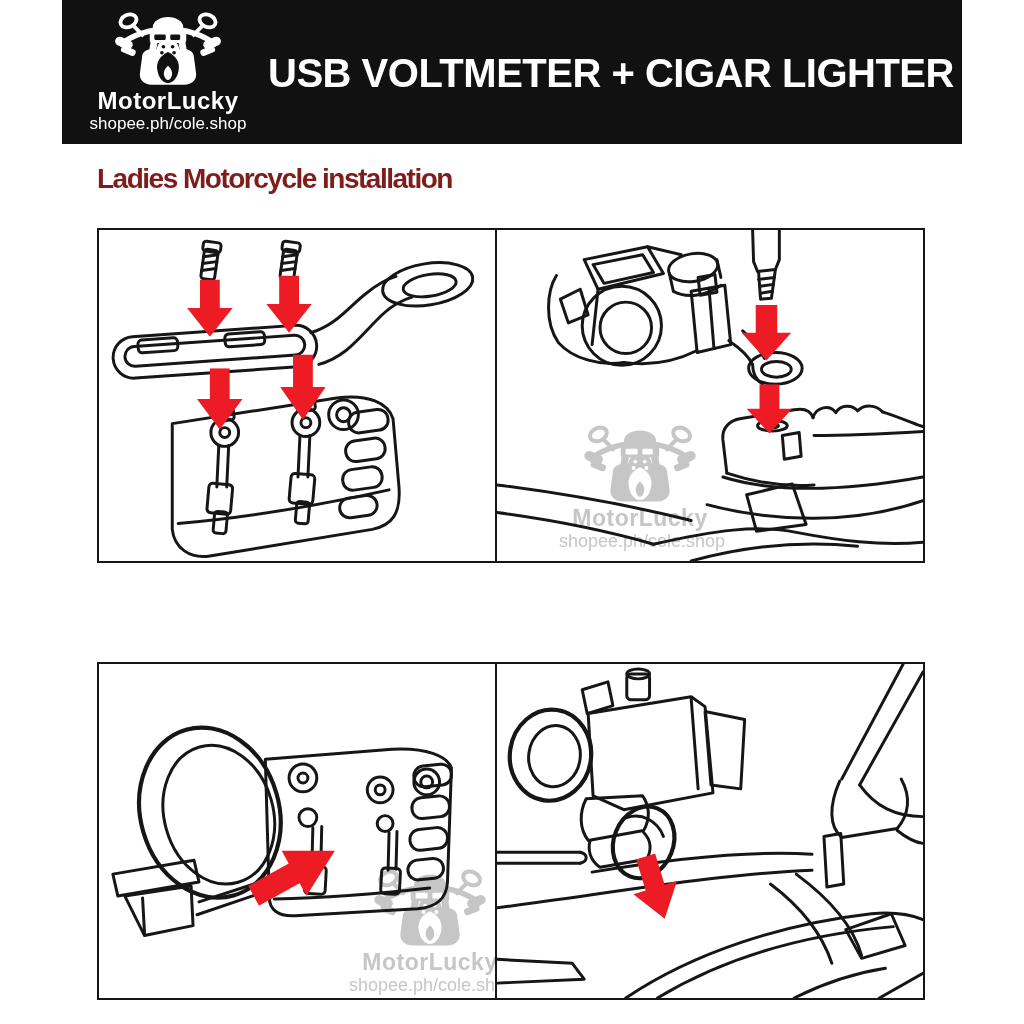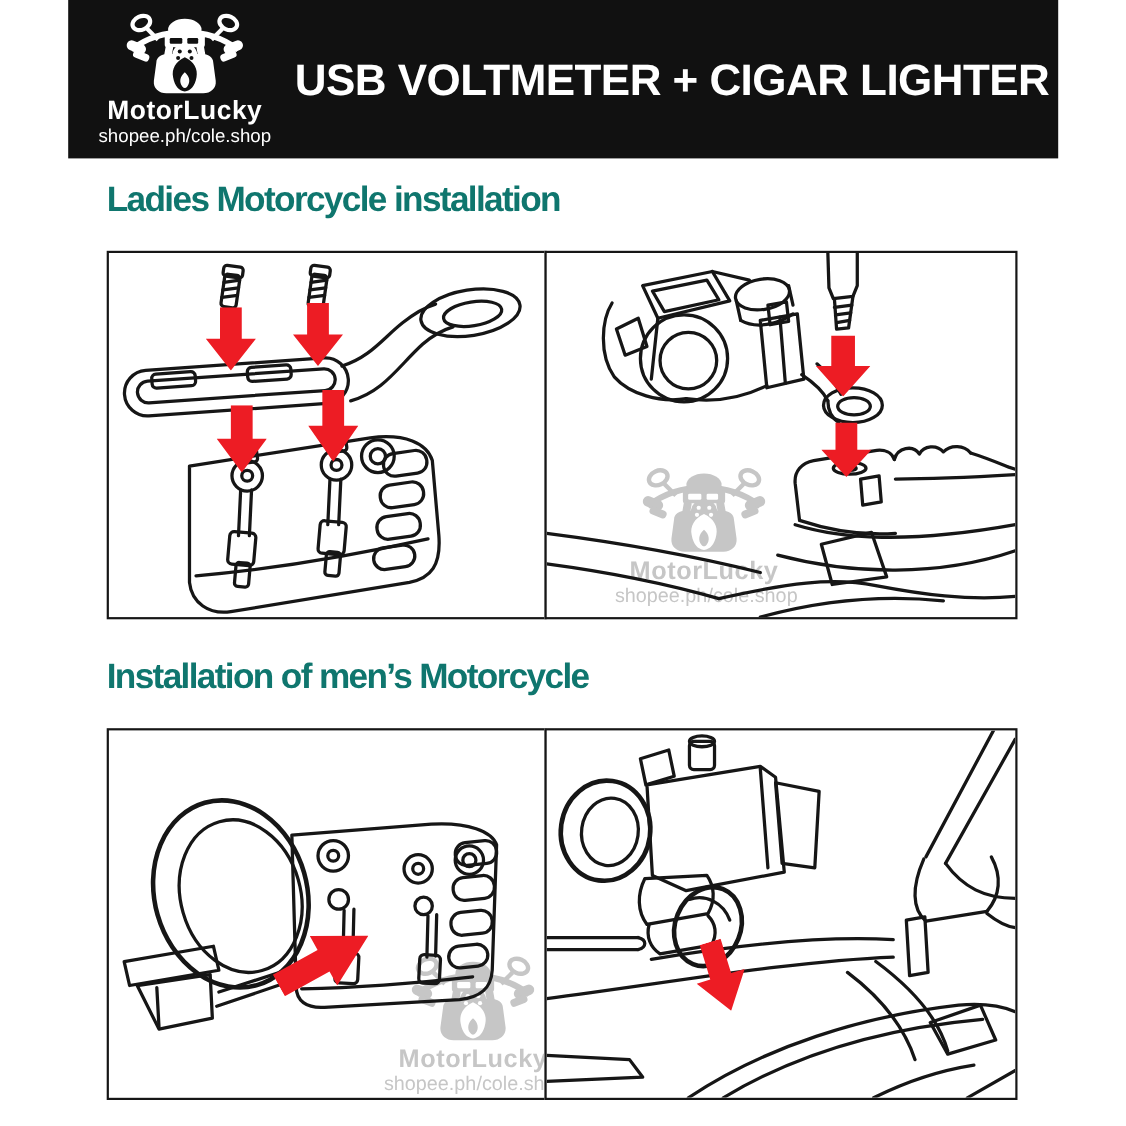--- a/index.html
+++ b/index.html
@@ -18,21 +18,21 @@
   .brand-logo { width:126px; height:76px; color:#ffffff; --logo-bg:var(--header-bg,#111); }
   .brand-name { font-size:24px; font-weight:bold; letter-spacing:.5px; margin-top:1px; line-height:1.05; }
   .brand-url  { font-size:17px; margin-top:2px; line-height:1.05; }
   .title {
     flex:1; text-align:center; margin-top:2px; white-space:nowrap;
     font-size:40px; font-weight:bold; letter-spacing:-0.5px;
   }
   
   .sec-heading {
     position:absolute; left:97px; margin:0; white-space:nowrap;
-    font-size:32px; font-weight:bold; letter-spacing:-1.5px; color:#0f766e; line-height:1.15;
+    font-size:28px; font-weight:bold; letter-spacing:-1.5px; color:#7f1d1d; line-height:1.15;
   }
   
   .row { position:absolute; left:97px; display:flex; }
   .panel {
     margin:0; position:relative; overflow:hidden; background:#fff;
     border:2px solid var(--ink,#161616); box-sizing:content-box;
   }
   .pl { width:396px; }
   .pr { width:426px; margin-left:-2px; }
   .r1 { height:331px; }
@@ -231,21 +231,20 @@
           </g>
         </g>
         <g class="red-arrow">
           <use href="#arrow-down" x="247" y="76" width="50" height="56"></use>
           <use href="#arrow-down" x="252" y="156" width="46" height="50"></use>
         </g>
       </svg>
     </figure>
   </div>
 
-  <h2 class="sec-heading" style="top:596px">Installation of men’s Motorcycle</h2>
 
   <div class="row" style="top:662px">
 
     <figure class="panel pl r2" aria-label="Unit positioned behind the speedometer gauge with red arrow showing mounting direction">
       <div class="watermark wm-p3">
         <svg class="wm-logo" viewBox="0 0 140 100">
             <use href="#moto-logo"></use>
           </svg>
         <div class="wm-name">MotorLucky</div>
         <div class="wm-url">shopee.ph/cole.shop</div>

